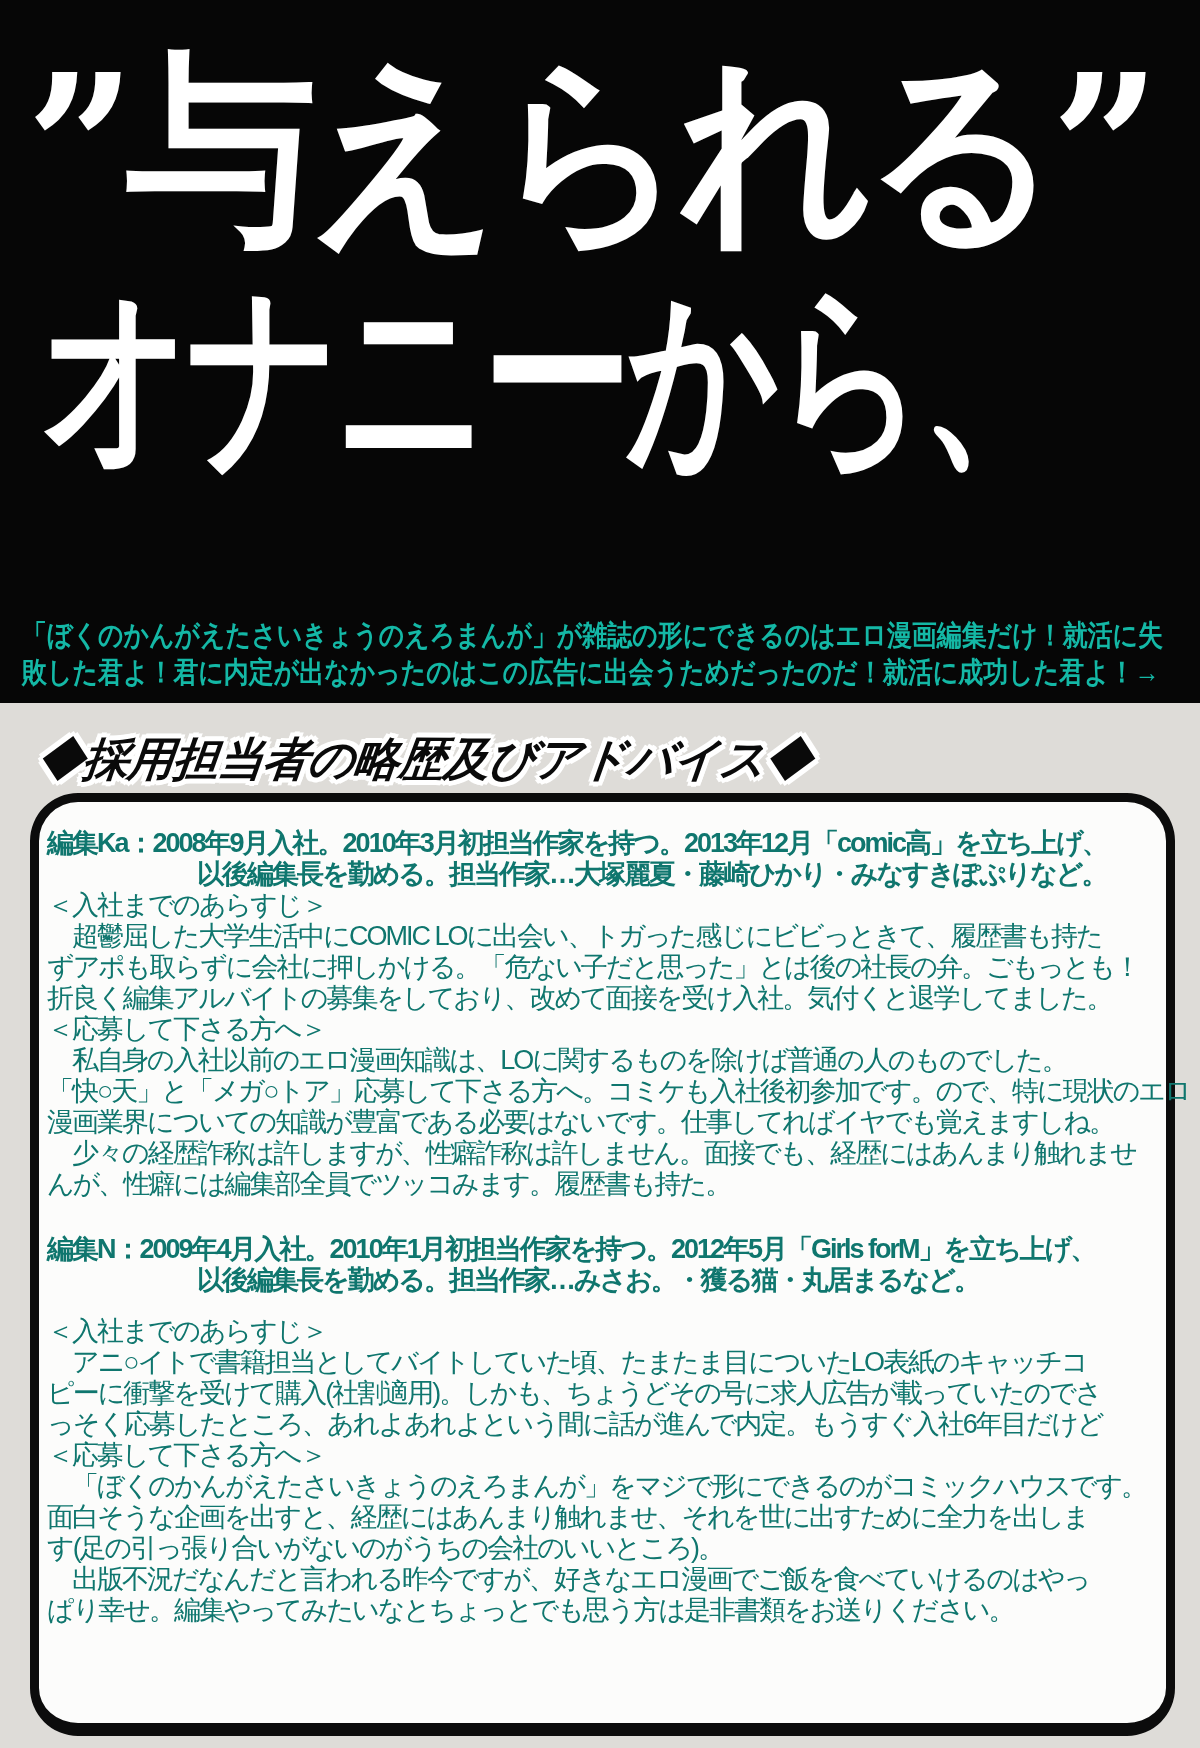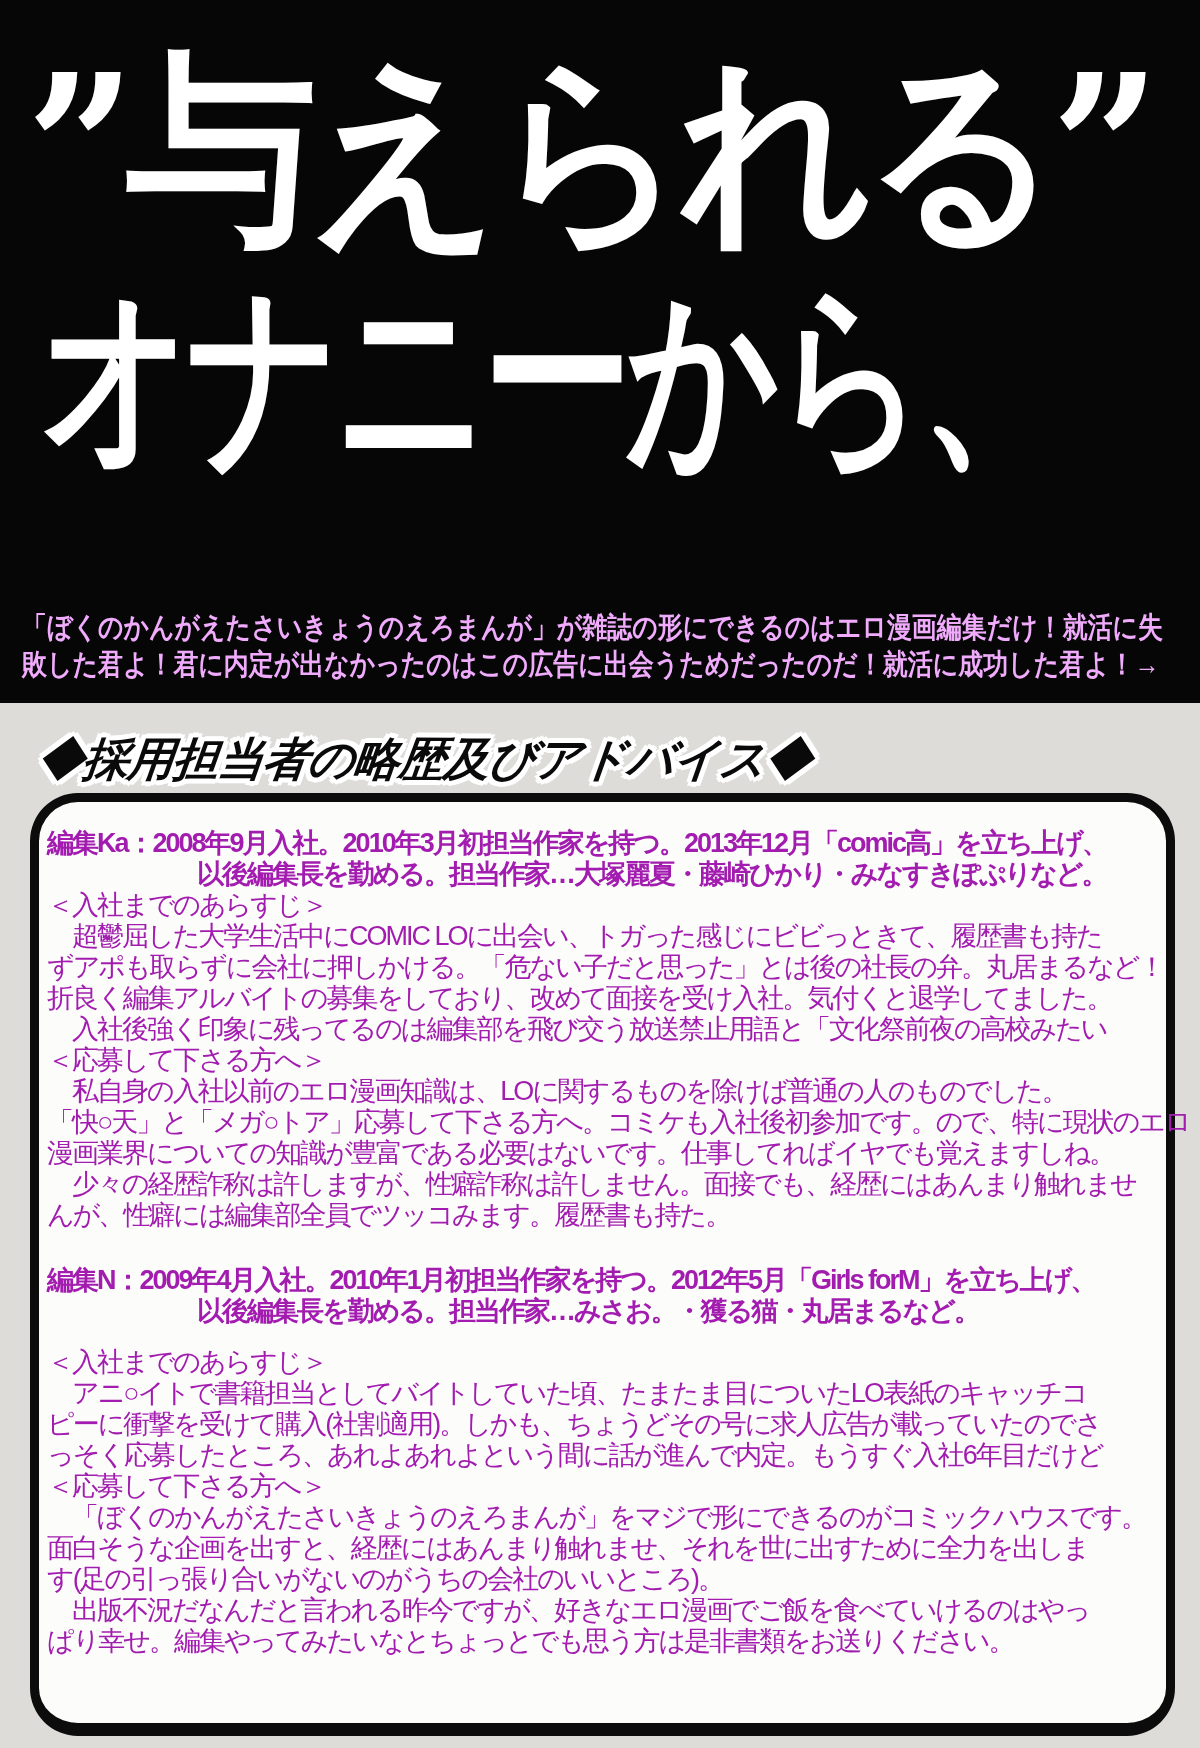--- a/index.html
+++ b/index.html
@@ -39,22 +39,22 @@
     font-size:200px;
     line-height:1.3;
     letter-spacing:-8px;
     white-space:nowrap;
     transform:scaleX(0.75);
     transform-origin:left top;
   }
   .tagline{
     margin-top:auto;
     margin-left:22px;
-    margin-bottom:20px;
-    color:#f0abfc;
+    margin-bottom:12px;
+    color:#14b8a6;
     font-weight:bold;
     font-size:29px;
     line-height:37px;
   }
   .tagline .tl{
     white-space:nowrap;
     transform:scaleX(0.86);
     transform-origin:left center;
   }
   
@@ -92,21 +92,21 @@
       -3px  2px 0 #ffffff, 3px -2px 0 #ffffff;
   }
   .advice-body{
     position:absolute;
     left:47px;right:20px;top:828px;
     
   }
   
   .advice-body{
     left:47px;top:125px;right:24px;
-    color:#a21caf;
+    color:#0f766e;
     font-size:27px;
     line-height:31px;
     letter-spacing:-2px;
   }
   .advice-body .line{white-space:nowrap;}
   .advice-body .lead,
   .advice-body .lead2{font-weight:bold;}
   .advice-body .lead2{padding-left:150px;}
   .advice-body .gap-lg{height:34px;}
   .advice-body .gap-sm{height:20px;}
@@ -126,23 +126,22 @@
   </div>
 
   <div class="lower">
     <div class="advice-box"></div>
     <div class="advice-heading">◆採用担当者の略歴及びアドバイス◆</div>
     <div class="advice-body">
         <div class="line lead">編集Ka：2008年9月入社。2010年3月初担当作家を持つ。2013年12月「comic高」を立ち上げ、</div>
         <div class="line lead2">以後編集長を勤める。担当作家…大塚麗夏・藤崎ひかり・みなすきぽぷりなど。</div>
         <div class="line plain">＜入社までのあらすじ＞</div>
         <div class="line plain">　超鬱屈した大学生活中にCOMIC LOに出会い、トガった感じにビビっときて、履歴書も持た</div>
-        <div class="line plain">ずアポも取らずに会社に押しかける。「危ない子だと思った」とは後の社長の弁。丸居まるなど！</div>
+        <div class="line plain">ずアポも取らずに会社に押しかける。「危ない子だと思った」とは後の社長の弁。ごもっとも！</div>
         <div class="line plain">折良く編集アルバイトの募集をしており、改めて面接を受け入社。気付くと退学してました。</div>
-        <div class="line plain">　入社後強く印象に残ってるのは編集部を飛び交う放送禁止用語と「文化祭前夜の高校みたい</div>
         <div class="line plain">＜応募して下さる方へ＞</div>
         <div class="line plain">　私自身の入社以前のエロ漫画知識は、LOに関するものを除けば普通の人のものでした。</div>
         <div class="line plain">「快○天」と「メガ○トア」応募して下さる方へ。コミケも入社後初参加です。ので、特に現状のエロ</div>
         <div class="line plain">漫画業界についての知識が豊富である必要はないです。仕事してればイヤでも覚えますしね。</div>
         <div class="line plain">　少々の経歴詐称は許しますが、性癖詐称は許しません。面接でも、経歴にはあんまり触れませ</div>
         <div class="line plain">んが、性癖には編集部全員でツッコみます。履歴書も持た。</div>
         <div class="line gap-lg"></div>
         <div class="line lead">編集N：2009年4月入社。2010年1月初担当作家を持つ。2012年5月「Girls forM」を立ち上げ、</div>
         <div class="line lead2">以後編集長を勤める。担当作家…みさお。・獲る猫・丸居まるなど。</div>
         <div class="line gap-sm"></div>

